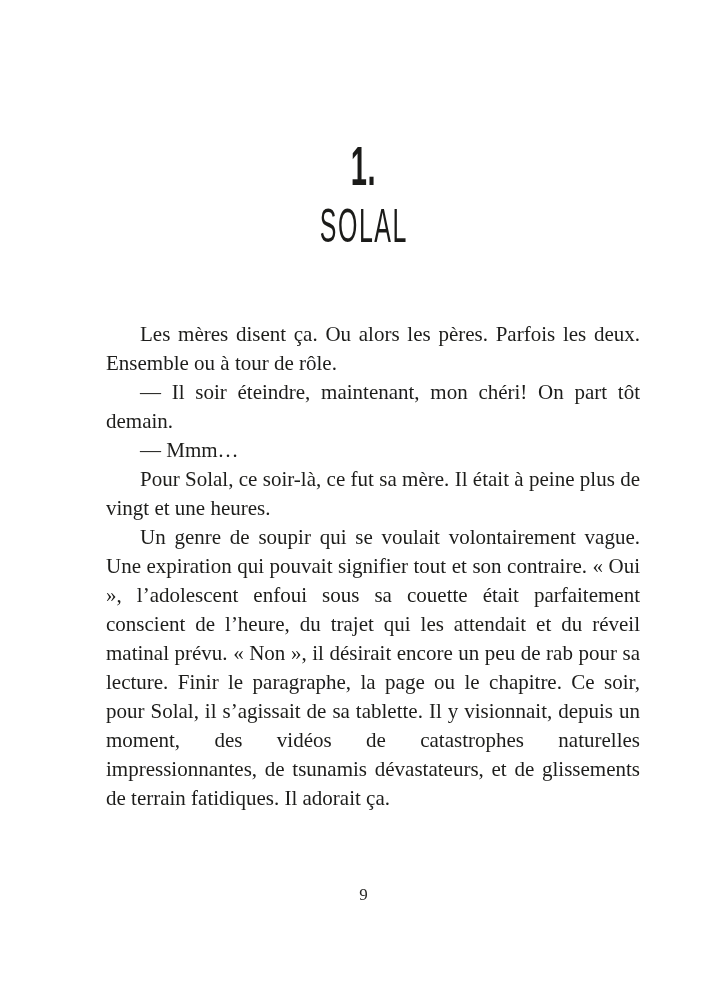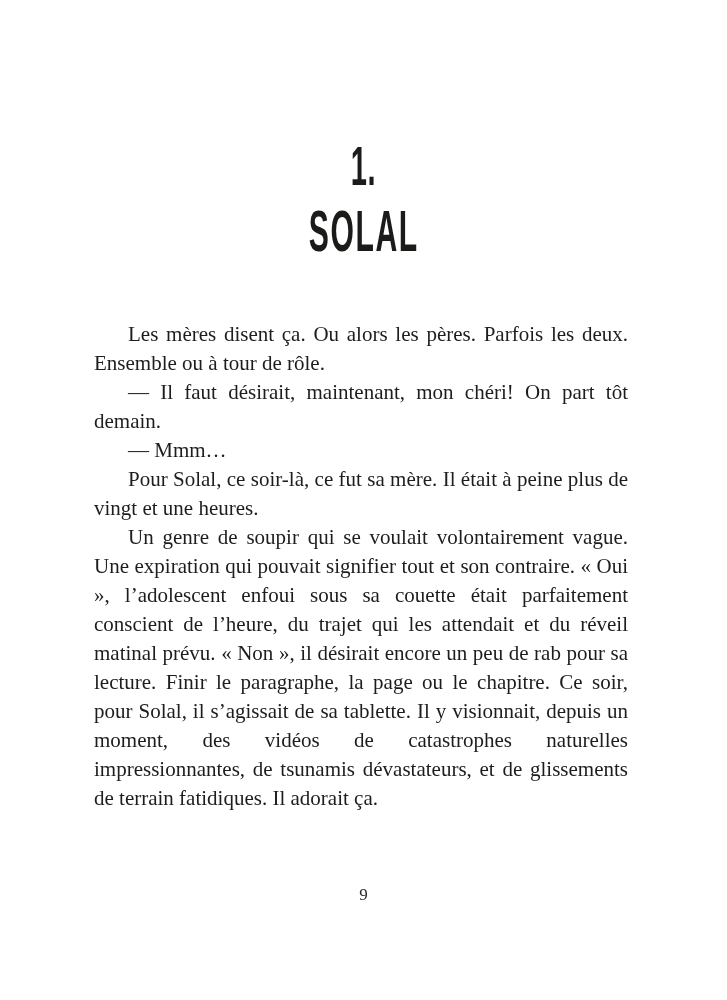--- a/index.html
+++ b/index.html
@@ -37,31 +37,31 @@
   .chapter-number > span,
   .chapter-title > span {
     display: inline-block;
     transform: scaleX(0.52);
     transform-origin: center top;
   }
   .chapter-title {
     display: block;
     margin-top: 8px;
     font-family: "Liberation Sans", sans-serif;
-    font-weight: 700;
-    font-size: 58px;
+    font-weight: 400;
+    font-size: 48px;
     line-height: 1;
     letter-spacing: 3px;
   }
 
   
   .body-text {
     position: absolute;
     top: 320px;
-    left: 94px;
+    left: 106px;
     width: 534px;
     font-size: 21px;
     line-height: 29px;
     text-align: justify;
   }
   .body-text p {
     margin: 0;
     text-indent: 34px;
   }
 
@@ -86,21 +86,21 @@
     <span class="chapter-number">
       <span>1.</span>
     </span>
     <span class="chapter-title">
       <span>SOLAL</span>
     </span>
   </div>
 
   <div class="body-text">
     <p>Les mères disent ça. Ou alors les pères. Parfois les deux. Ensemble ou à tour de rôle.</p>
-    <p>— Il faut désirait, maintenant, mon chéri! On part tôt demain.</p>
+    <p>— Il soir éteindre, maintenant, mon chéri! On part tôt demain.</p>
     <p>— Mmm…</p>
     <p>Pour Solal, ce soir-là, ce fut sa mère. Il était à peine plus de vingt et une heures.</p>
     <p>Un genre de soupir qui se voulait volontairement vague. Une expiration qui pouvait signifier tout et son contraire. « Oui », l’adolescent enfoui sous sa couette était parfaitement conscient de l’heure, du trajet qui les attendait et du réveil matinal prévu. « Non », il désirait encore un peu de rab pour sa lecture. Finir le paragraphe, la page ou le chapitre. Ce soir, pour Solal, il s’agissait de sa tablette. Il y visionnait, depuis un moment, des vidéos de catastrophes naturelles impressionnantes, de tsunamis dévastateurs, et de glissements de terrain fatidiques. Il adorait ça.</p>
   </div>
 
   <div class="page-number">9</div>
 
 </div>
 
 </body></html>

